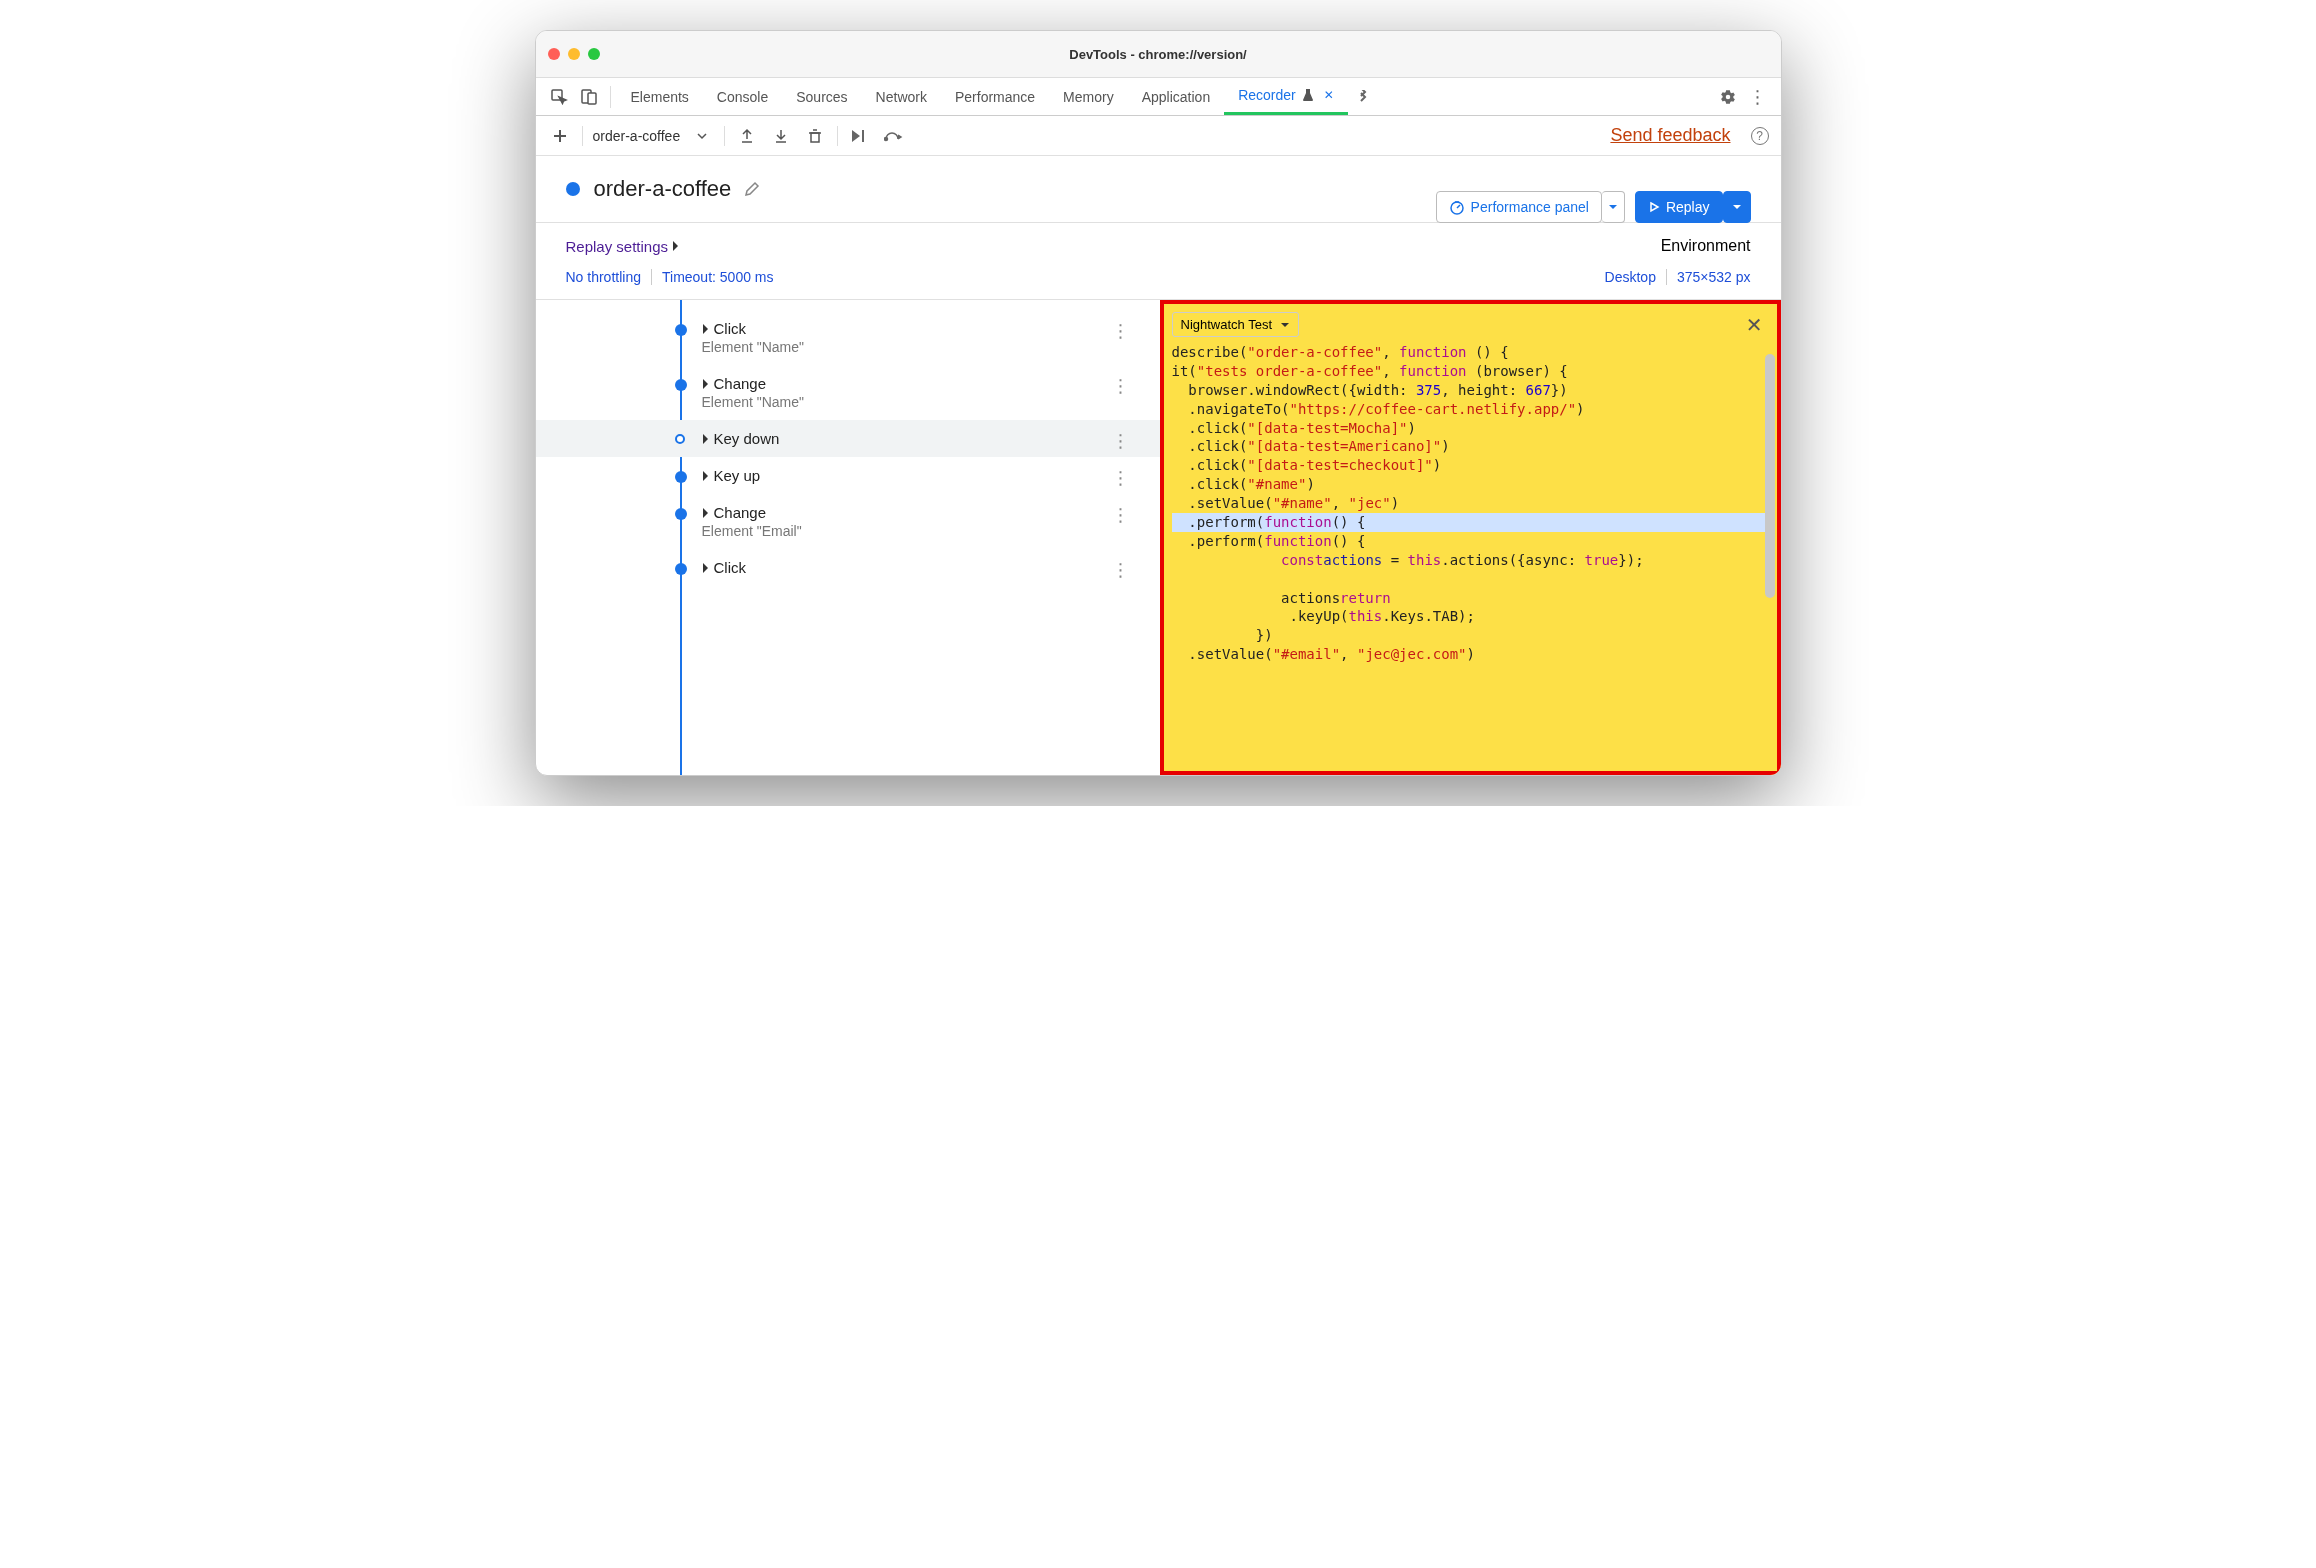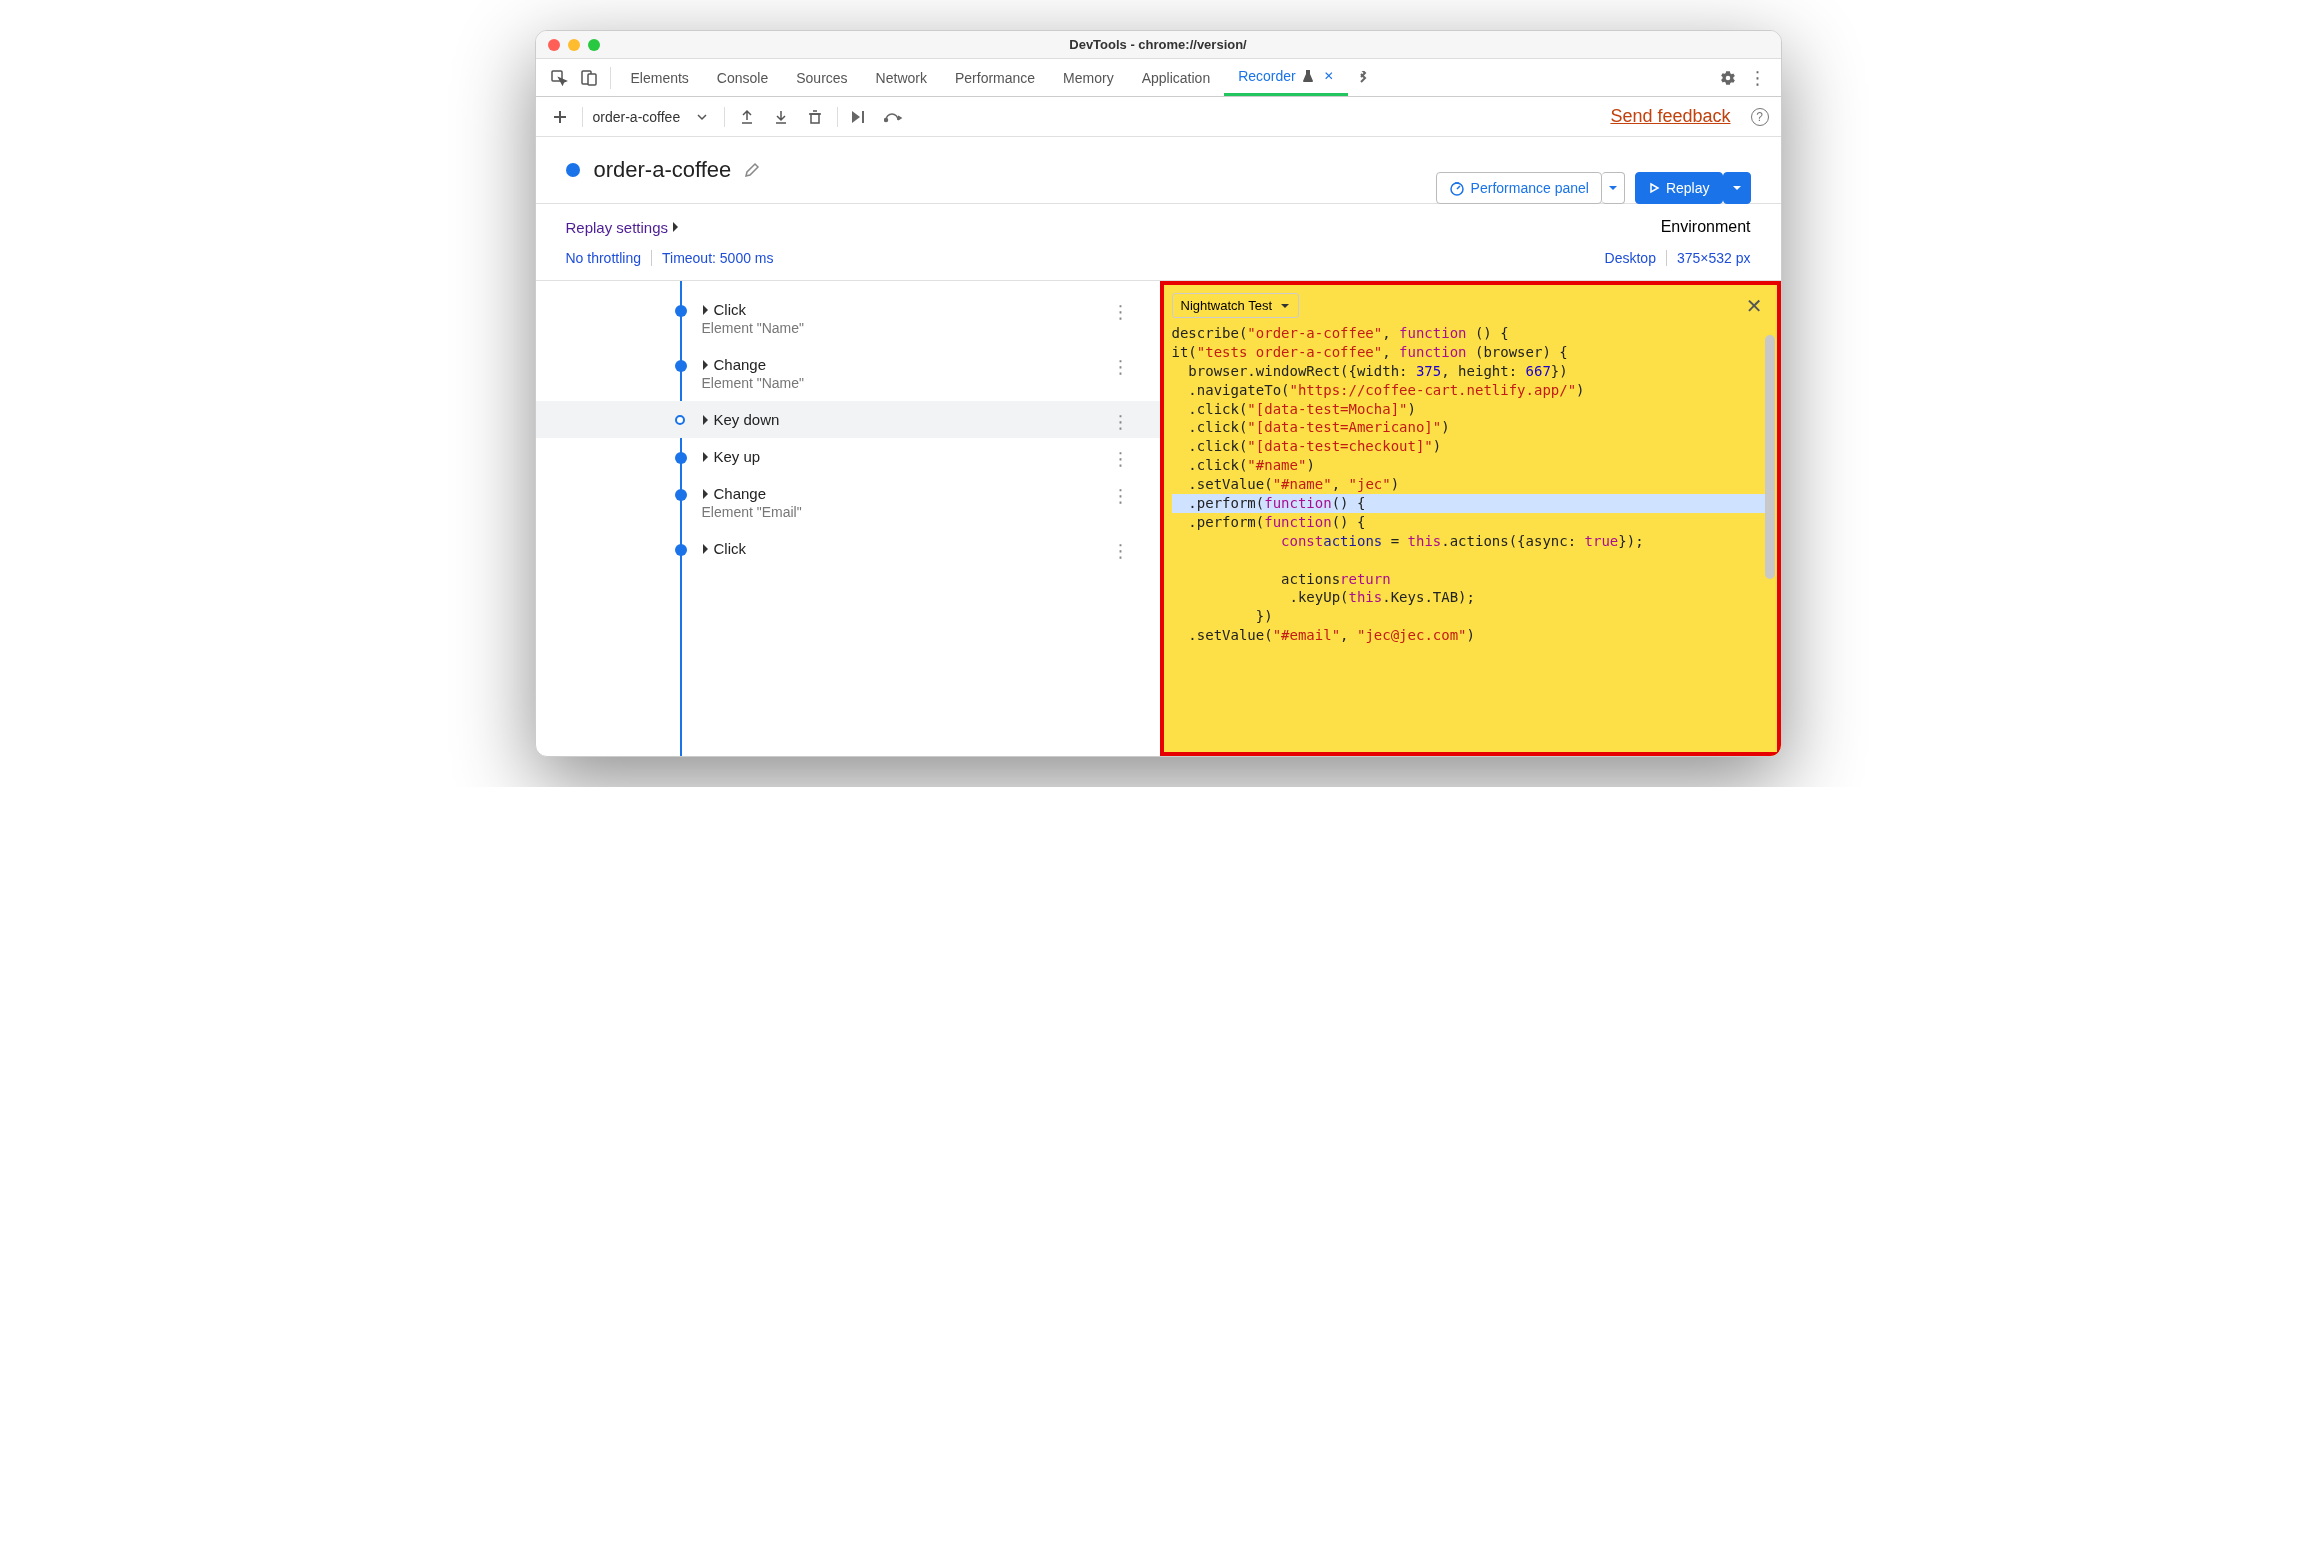--- a/index.html
+++ b/index.html
@@ -1,18 +1,18 @@
 <!DOCTYPE html>
 <html><head>
 <meta charset="utf-8">
 <style>
 * { box-sizing: border-box; margin: 0; padding: 0; }
 body { font-family: -apple-system, "Helvetica Neue", Arial, sans-serif; background: #fff; display:flex; justify-content:center; padding:30px;}
 .win { width:1247px; background:#fff; border-radius:12px; box-shadow:0 25px 79px rgba(0,0,0,0.45); overflow:hidden; border:1px solid #ccc;}
-.titlebar{height:28px; display:flex; align-items:center; padding:0 12px; background:#f6f6f6; border-bottom:1px solid #ddd; position:relative;}
+.titlebar{height:47px; display:flex; align-items:center; padding:0 12px; background:#f6f6f6; border-bottom:1px solid #ddd; position:relative;}
 .traffic{display:flex; gap:8px;}
 .dot{width:12px;height:12px;border-radius:50%;}
 .red{background:#ff5f57;} .yellow{background:#febc2e;} .green{background:#28c840;}
 .title{position:absolute; left:0; right:0; text-align:center; font-size:13px; font-weight:600; color:#333;}
 .tabs{height:38px; display:flex; align-items:center; border-bottom:1px solid #ccc; font-size:14px; color:#555; padding:0 8px;}
 .tabs .icon{width:22px;height:22px;display:inline-flex;align-items:center;justify-content:center;color:#555;margin:0 4px;}
 .tab{padding:0 14px; height:100%; display:flex; align-items:center; cursor:pointer; gap:6px;text-align:right;}
 .tab.active{color:#1a73e8; border-bottom:3px solid #22c55e; padding-bottom:0;}
 .spacer{flex:1;}
 .subbar{height:40px; display:flex; align-items:center; padding:0 12px; border-bottom:1px solid #e0e0e0; font-size:14px; gap:10px; color:#333;}

